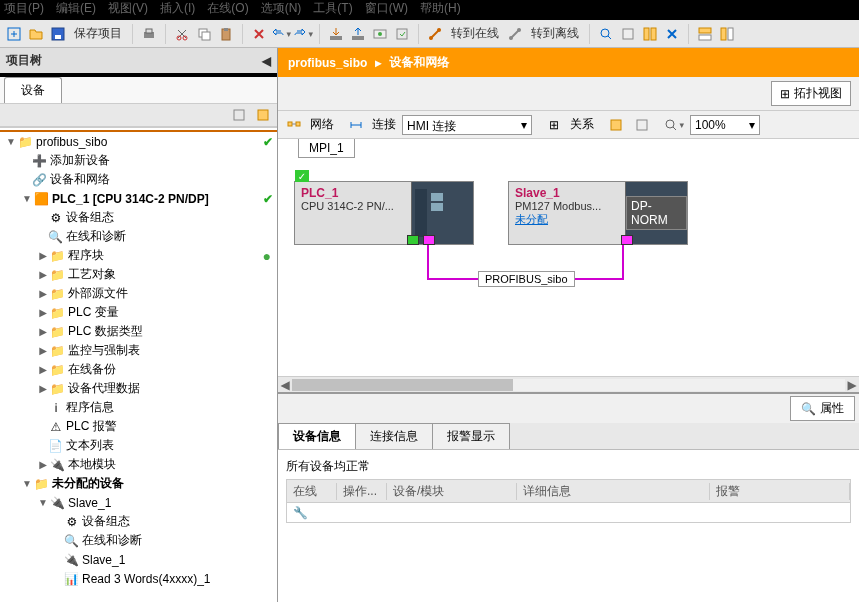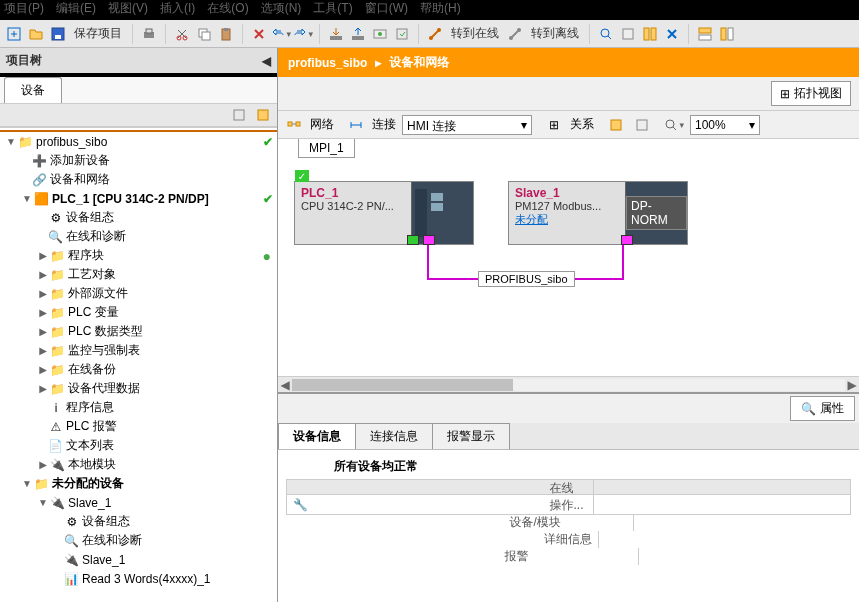--- a/index.html
+++ b/index.html
@@ -40,22 +40,22 @@
 .device .port.green { background: #3c3; left: 50%; }
 .device .port.pink { background: #f3f; }
 .bus-label { position: absolute; border: 1px solid #999; background: #fff; padding: 1px 6px; font-size: 11px; }
 .bottom-panel { height: 210px; border-top: 2px solid #999; display: flex; flex-direction: column; }
 .bp-tabs-right { display: flex; justify-content: flex-end; background: #f0f0f0; padding: 2px 4px; }
 .bp-tab-btn { border: 1px solid #999; background: #fff; padding: 3px 10px; display: flex; align-items: center; gap: 4px; }
 .bp-tabs { display: flex; background: #e8e8e8; border-bottom: 1px solid #bbb; }
 .bp-tabs .tab { padding: 4px 14px; border: 1px solid #999; border-bottom: none; background: #f0f0f0; margin-right: -1px; }
 .bp-tabs .tab.active { background: #fff; font-weight: bold; }
 .bp-content { flex: 1; background: #fff; padding: 4px 8px; }
-.bp-title { font-weight: bold; padding: 4px 0; margin-left: 48px; }
-.bp-header { display: flex; background: #e8e8e8; border: 1px solid #ccc; height: 16px; align-items: center; flex-direction: column; }
+.bp-title { font-weight: normal; padding: 4px 0; }
+.bp-header { display: flex; background: #e8e8e8; border: 1px solid #ccc; height: 24px; align-items: center; }
 .bp-header > div { padding: 0 6px; border-right: 1px solid #ccc; font-size: 11px; color: #555; }
 svg { display: block; }
 .arrow-down::after { content: "▾"; font-size: 9px; color: #666; margin-left: 2px; }
 </style>
 </head>
 <body>
 
 <div class="menubar">
   <span>项目(P)</span>
   <span>编辑(E)</span>

